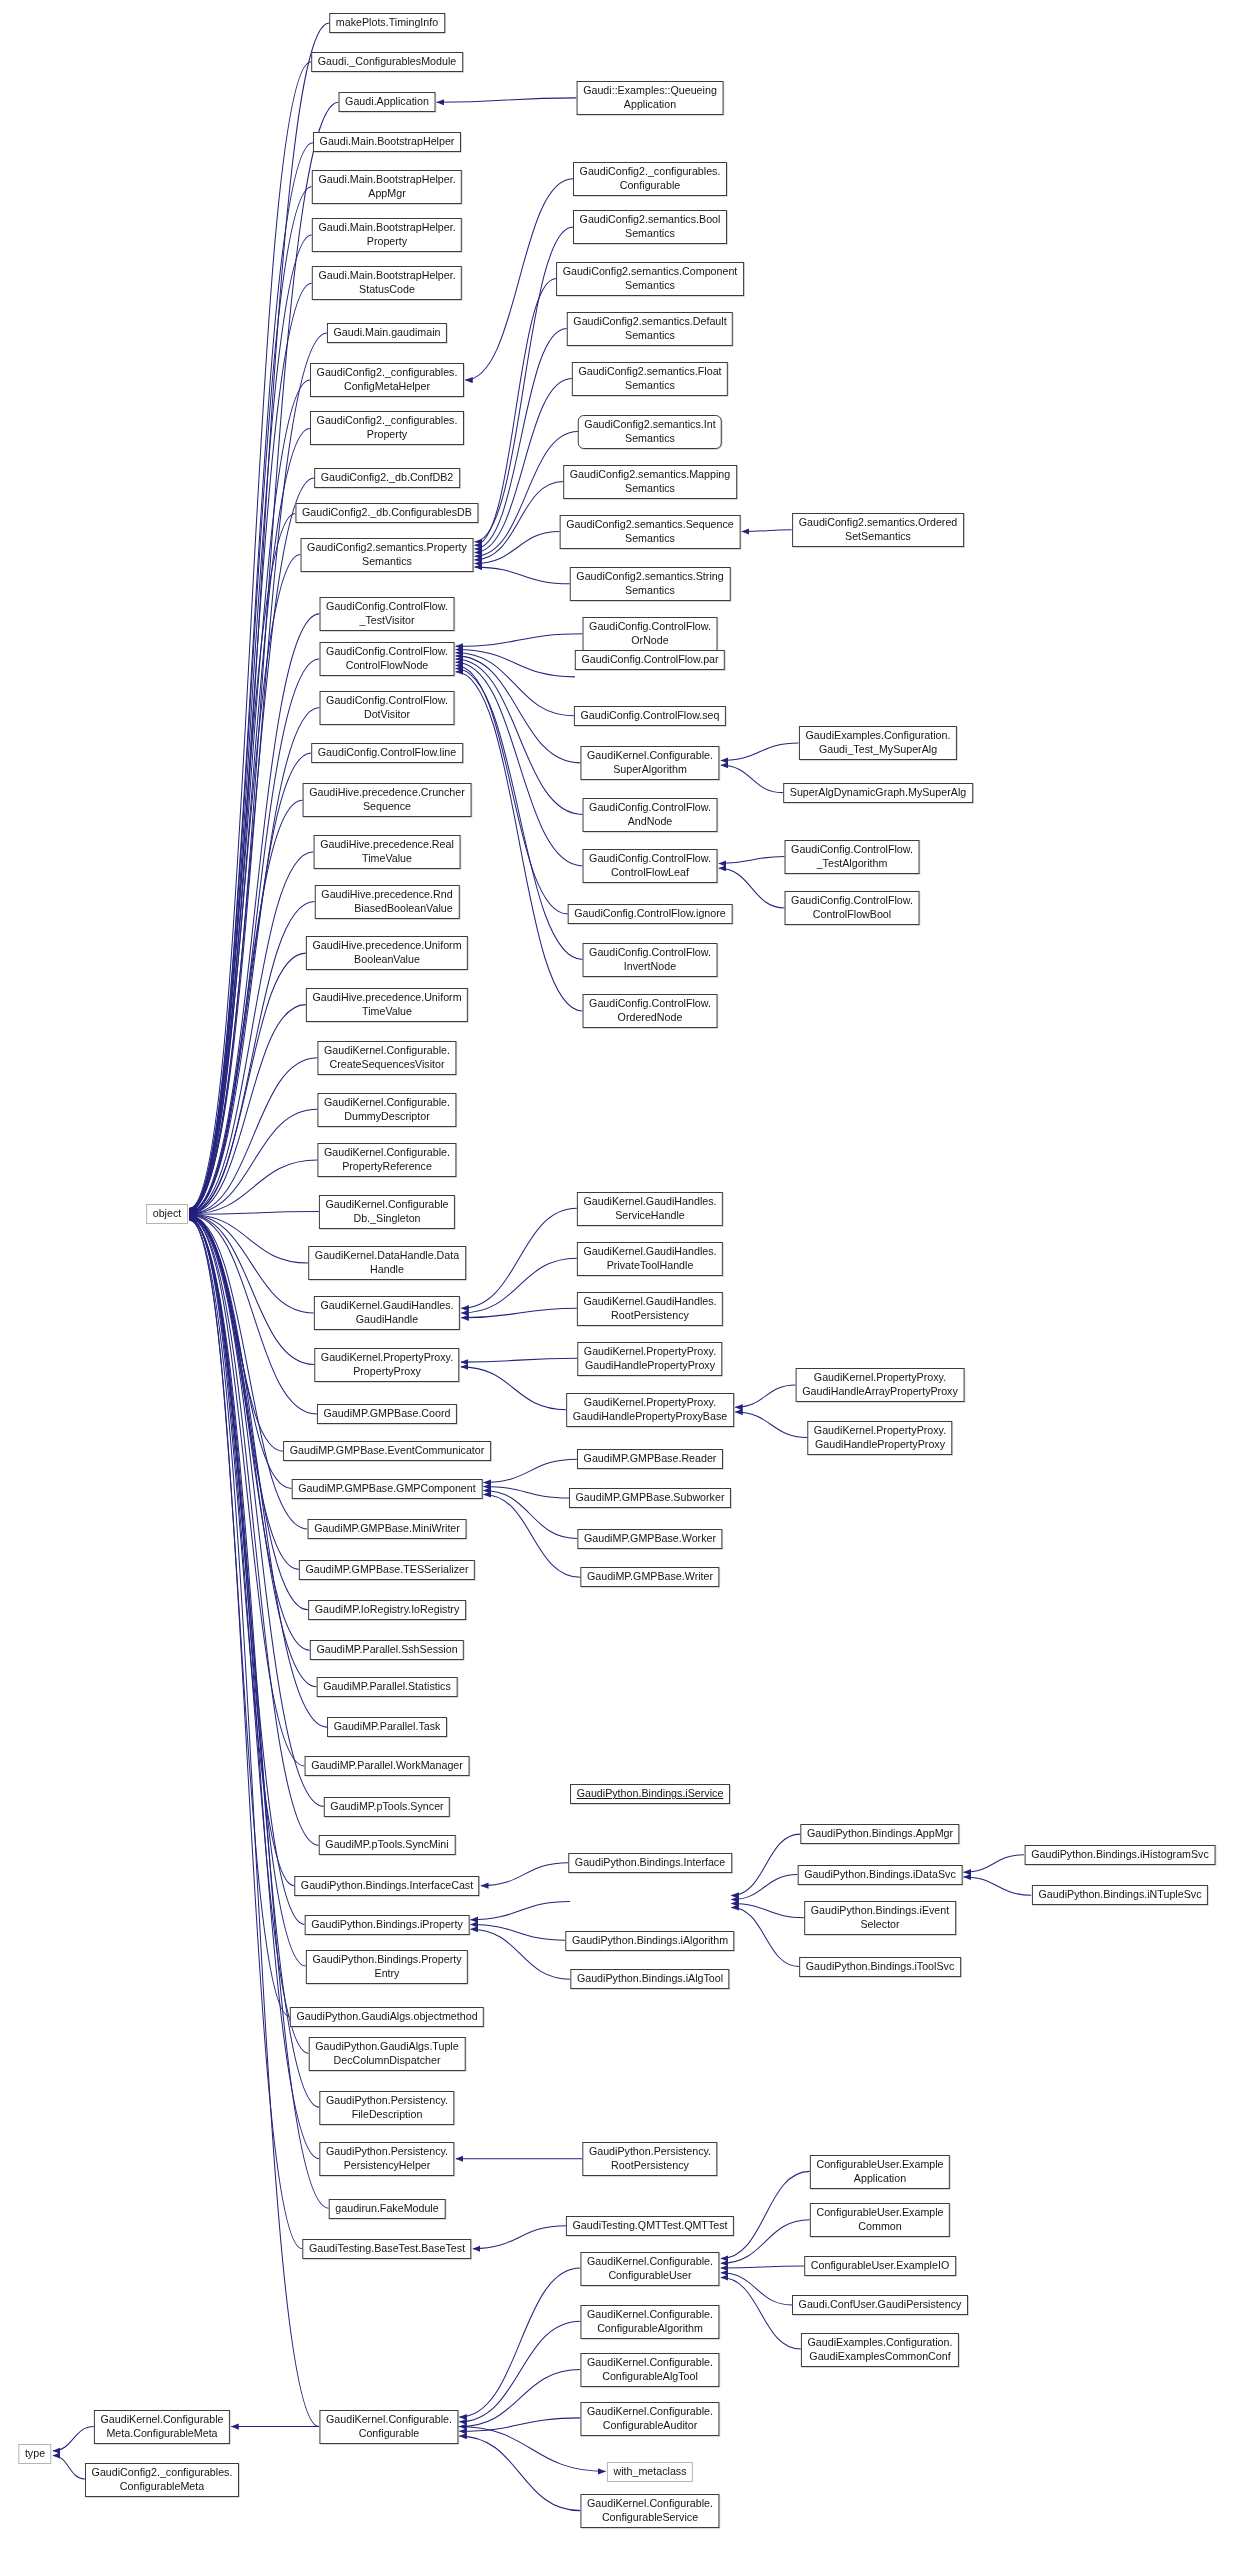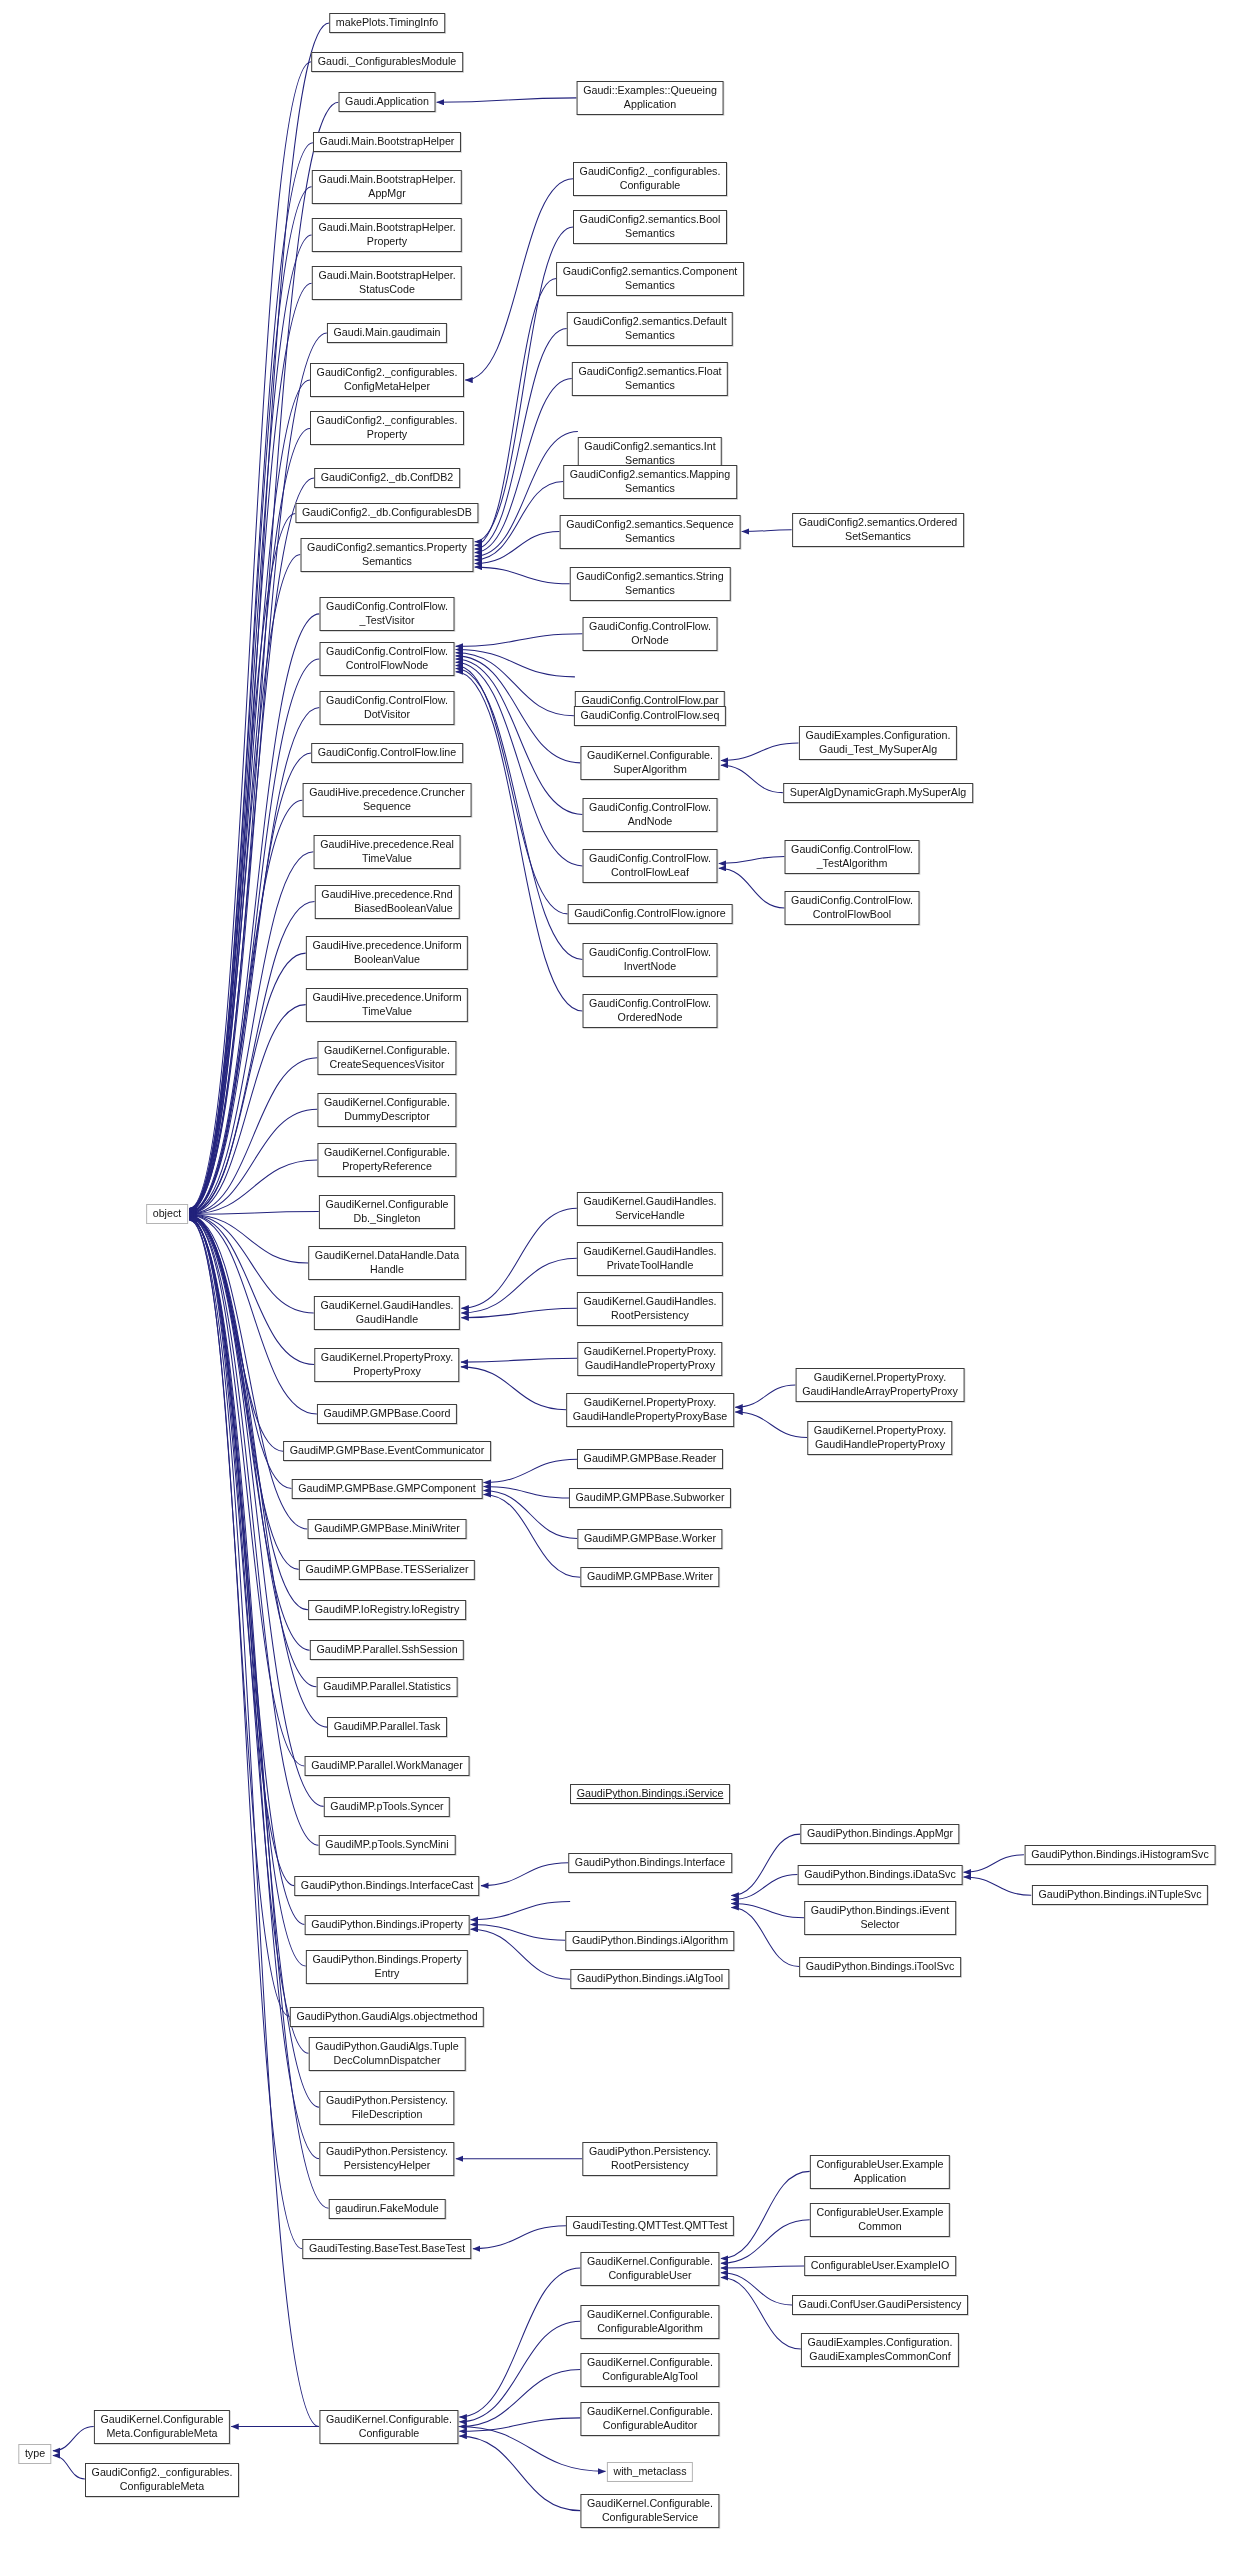--- a/index.html
+++ b/index.html
@@ -351,41 +351,41 @@
       <div class="ln">Semantics</div>
     </div>
     <div class="node" style="left: 650px; top: 312px;">
       <div class="ln">GaudiConfig2.semantics.Default</div>
       <div class="ln">Semantics</div>
     </div>
     <div class="node" style="left: 650px; top: 362px;">
       <div class="ln">GaudiConfig2.semantics.Float</div>
       <div class="ln">Semantics</div>
     </div>
-    <div class="node" style="left: 650px; top: 437px;">
+    <div class="node" style="left: 650px; top: 415px; border-radius: 6px;">
       <div class="ln">GaudiConfig2.semantics.Int</div>
       <div class="ln">Semantics</div>
     </div>
     <div class="node" style="left: 650px; top: 465px;">
       <div class="ln">GaudiConfig2.semantics.Mapping</div>
       <div class="ln">Semantics</div>
     </div>
     <div class="node" style="left: 650px; top: 515px;">
       <div class="ln">GaudiConfig2.semantics.Sequence</div>
       <div class="ln">Semantics</div>
     </div>
     <div class="node" style="left: 650px; top: 567px;">
       <div class="ln">GaudiConfig2.semantics.String</div>
       <div class="ln">Semantics</div>
     </div>
     <div class="node" style="left: 650px; top: 617px;">
       <div class="ln">GaudiConfig.ControlFlow.</div>
       <div class="ln">OrNode</div>
     </div>
-    <div class="node" style="left: 650px; top: 691px;">
+    <div class="node" style="left: 650px; top: 650px;">
       <div class="ln">GaudiConfig.ControlFlow.par</div>
     </div>
     <div class="node" style="left: 650px; top: 706px;">
       <div class="ln">GaudiConfig.ControlFlow.seq</div>
     </div>
     <div class="node" style="left: 650px; top: 746px;">
       <div class="ln">GaudiKernel.Configurable.</div>
       <div class="ln">SuperAlgorithm</div>
     </div>
     <div class="node" style="left: 650px; top: 798px;">

